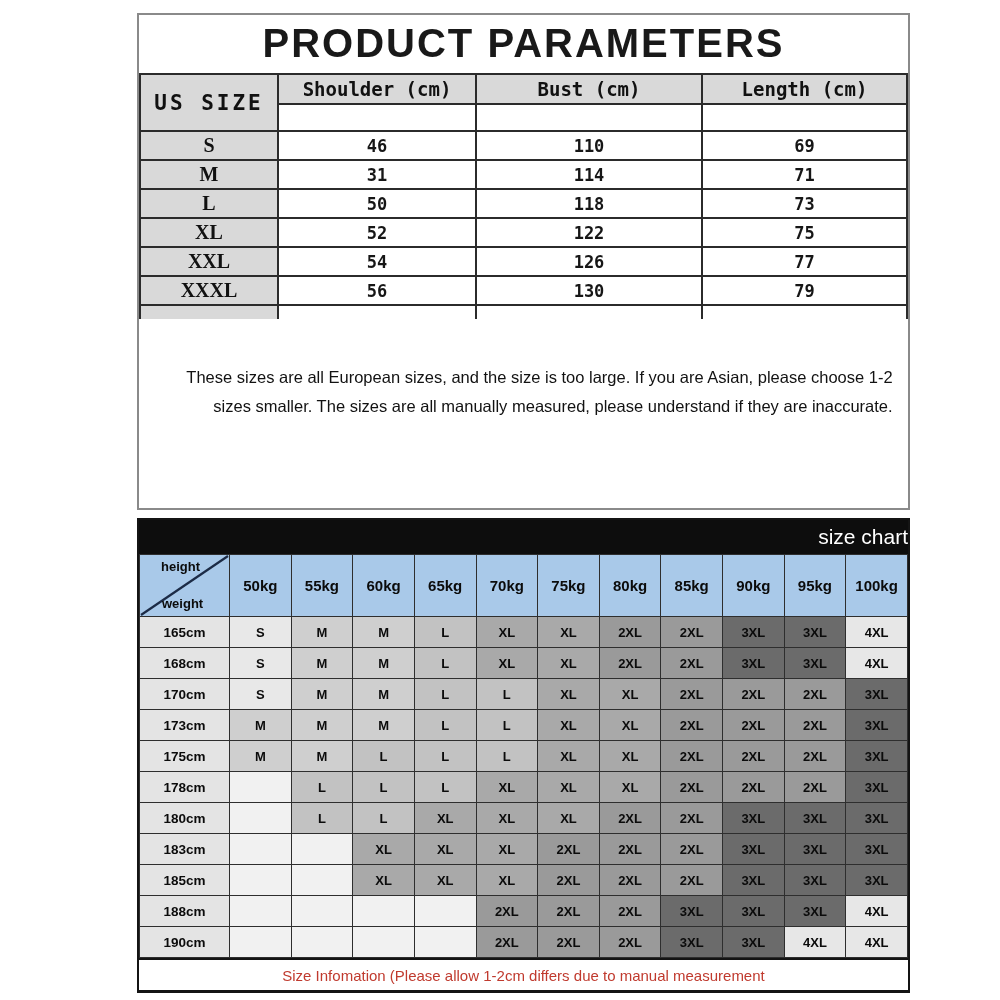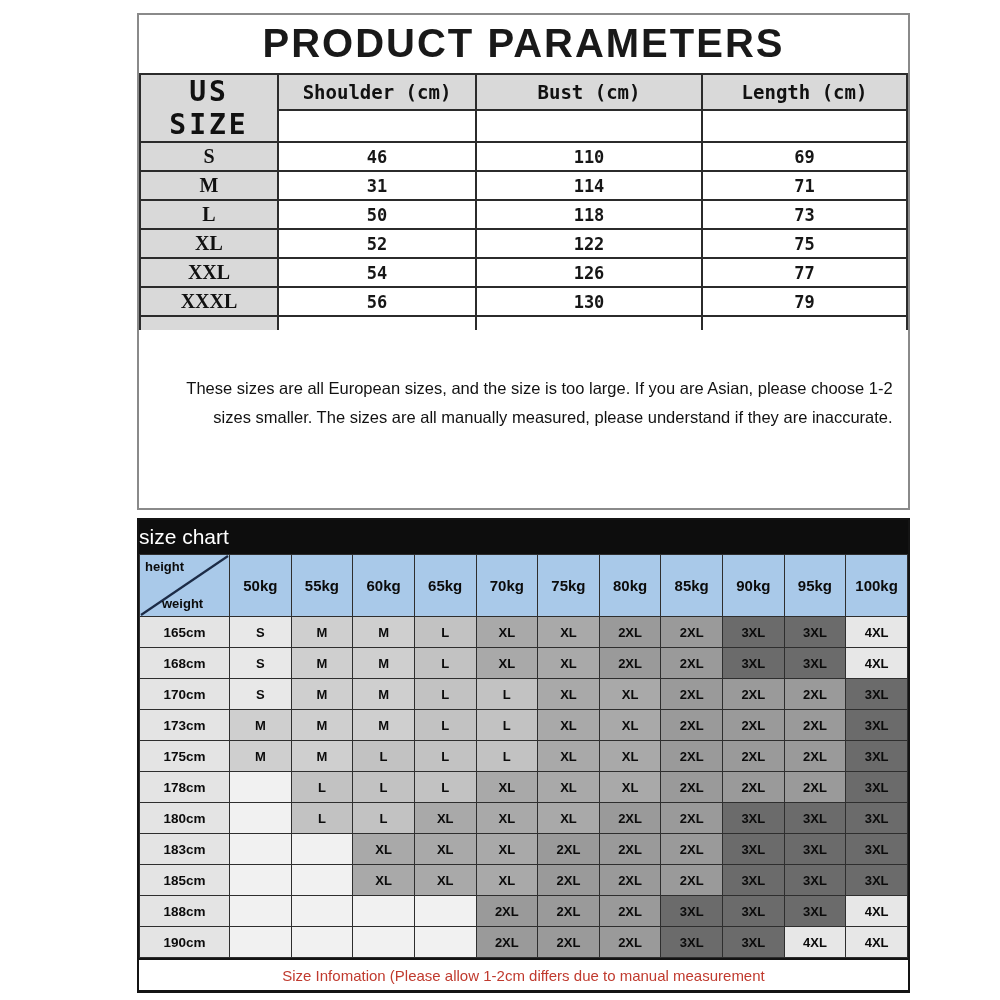--- a/index.html
+++ b/index.html
@@ -12,50 +12,50 @@
     border:2px solid #8a8a8a; background:#fff;
   }
   .pp-title {
     height:58px; line-height:56px; text-align:center;
     font-size:40px; font-weight:bold; letter-spacing:2px; color:#191919;
   }
   table.pp { border-collapse:collapse; width:100%; table-layout:fixed; }
   table.pp td, table.pp th { border:2px solid #2b2b2b; text-align:center; vertical-align:middle; padding:0; }
   table.pp .hdr { background:var(--tbl-hdr-bg,#d9d9d9); font-family:"DejaVu Sans Mono", monospace;
                   font-weight:bold; font-size:19px; height:30px; color:#111; }
-  table.pp .corner { font-size:28px; letter-spacing:3px; }
+  table.pp .corner { font-size:21px; letter-spacing:3px; }
   table.pp .empty td { height:27px; background:#fff; }
   table.pp td.size-label { background:var(--tbl-hdr-bg,#d9d9d9);
                   font-family:"Liberation Serif", serif; font-weight:bold; font-size:20px; height:29px; color:#111; }
   table.pp td.value { font-family:"DejaVu Sans Mono", monospace; font-weight:bold; font-size:17px; color:#161616; }
   table.pp .stub td { height:14px; border-bottom:none; background:#fff; }
   table.pp .stub td:first-child { background:var(--tbl-hdr-bg,#d9d9d9); }
   .pp-note {
     margin:44px auto 0; width:96%; text-align:right;
     font-size:16.5px; line-height:29px; color:#121212;
   }
 
   
   .chart-box {
     position:absolute; left:137px; top:518px; width:773px;
     border:2px solid #141414; border-bottom-width:3px; background:#fff;
   }
   .chart-band {
     height:34px; line-height:34px; background:var(--band-bg,#0d0d0d);
-    color:var(--band-text,#ffffff); text-align:left; font-size:21px;
+    color:var(--band-text,#ffffff); text-align:right; font-size:21px;
   }
   table.chart { border-collapse:collapse; width:100%; table-layout:fixed; }
   table.chart th, table.chart td { border:1px solid #2e2e2e; text-align:center;
     vertical-align:middle; padding:0; color:#0b0b0b; }
   table.chart th { background:var(--chart-hdr-bg,#a9c9e9); font-weight:bold; font-size:15px; height:62px; }
   table.chart td { font-weight:bold; font-size:13px; height:31px; }
   table.chart td.height-cell { background:var(--height-col-bg,#e4e4e4); font-size:13.5px;margin-left:29px; }
   th.corner-cell { position:relative; }
   th.corner-cell svg { position:absolute; left:0; top:0; width:100%; height:100%; display:block; }
-  .corner-height { position:absolute; top:4px; left:5px; font-size:13px; font-weight:bold; }
+  .corner-height { position:absolute; top:4px; left:21px; font-size:13px; font-weight:bold; }
   .corner-weight { position:absolute; bottom:5px; left:22px; font-size:13px; font-weight:bold; }
   .chart-note {
     height:32px; line-height:31px; background:#fff; text-align:center;
     color:var(--note-red,#c03a2e); font-size:15px; border-top:2px solid #141414;
   }
 </style>
 </head>
 <body>
 
 <div class="top-box">

